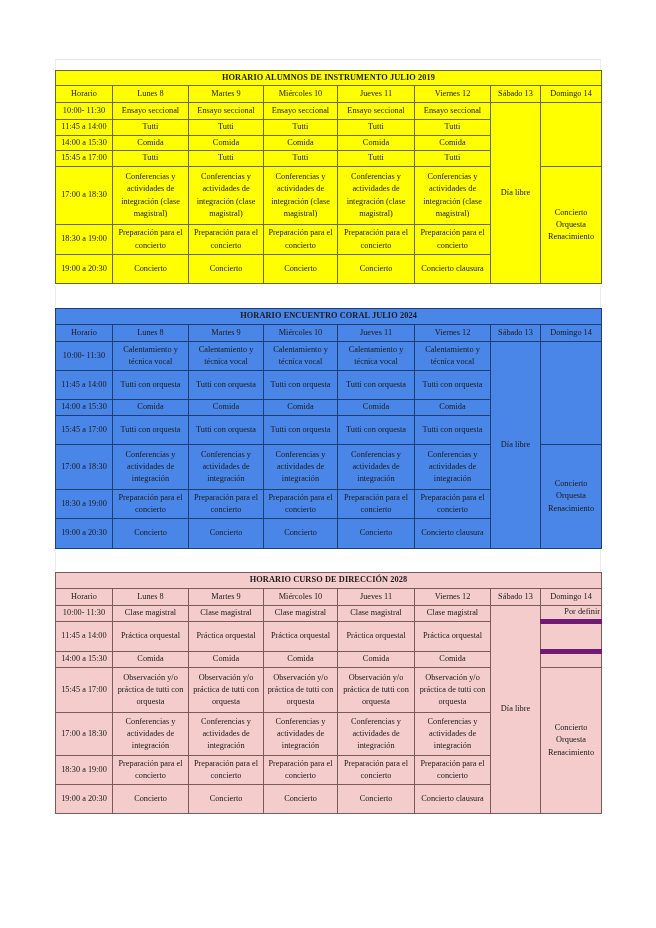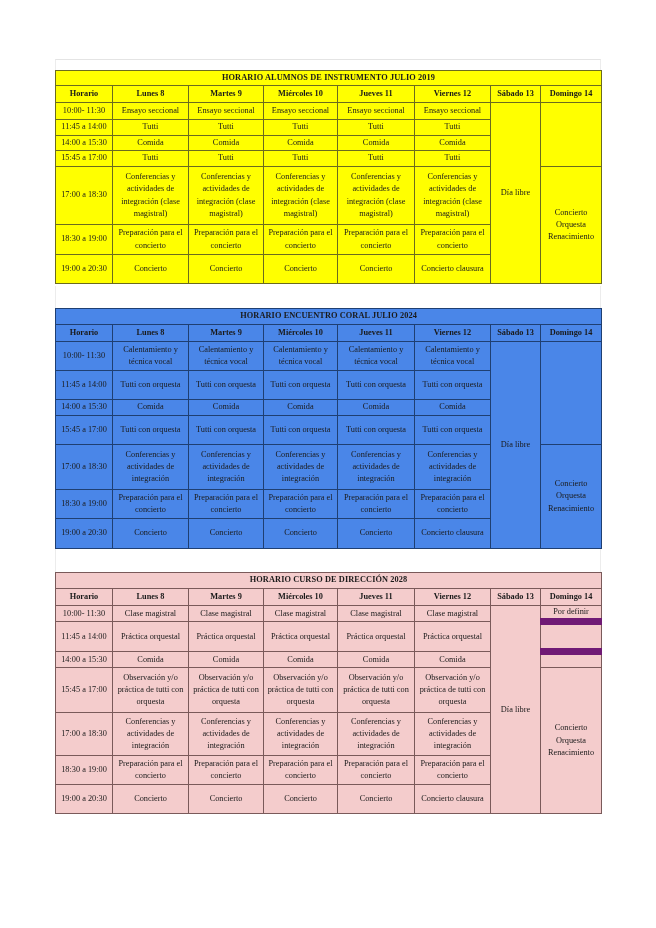--- a/index.html
+++ b/index.html
@@ -21,33 +21,33 @@
     position: absolute; left: 55px; width: 546px;
     border-collapse: collapse; table-layout: fixed;
     font-size: 8.3px; line-height: 1.45;
     color: #1a1a1a;
   }
   table.sched td, table.sched th {
     padding: 0 1px; text-align: center; vertical-align: middle;
     overflow: hidden; white-space: normal;
     font-family: "Liberation Serif", "DejaVu Serif", serif;
   }
-  table.sched th { font-weight: bold; }
+  table.sched th { font-weight: normal; }
   table.sched .title-cell { font-weight: bold; letter-spacing: 0.1px; }
 
   
   .t-yellow { top: 70px; background: #ffff00; }
   .t-yellow td, .t-yellow th { border: 1px solid #6b6b1f; }
   
   .t-blue { top: 308px; background: #4a86e8; }
   .t-blue td, .t-blue th { border: 1px solid #1f3f72; }
   
   .t-pink { top: 572px; background: #f4cccc; }
   .t-pink td, .t-pink th { border: 1px solid #7a5a5a; }
-  .t-pink td.faint-bottom { border-bottom: 7px solid #701a75; }
+  .t-pink td.faint-bottom { border-bottom: 5px solid #701a75; text-align: right; }
   .t-pink td.faint-top { border-top: 1px solid #e2b8b8; }
 </style>
 </head>
 <body>
 
 <div class="sheet-top"></div>
 
 <table class="sched t-yellow">
   <colgroup>
     <col style="width:57px">

